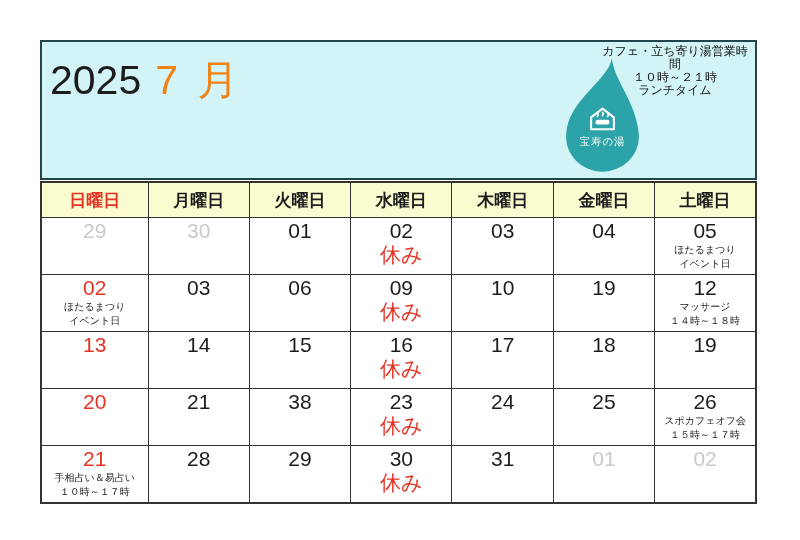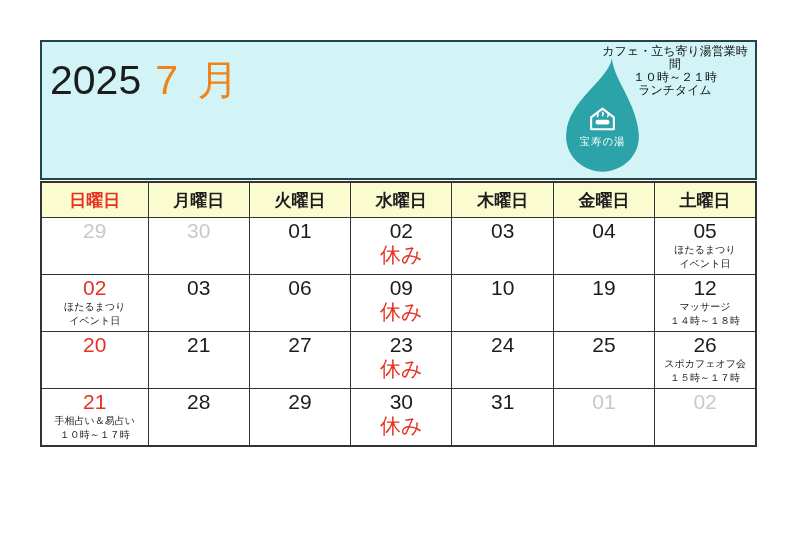--- a/index.html
+++ b/index.html
@@ -188,27 +188,51 @@
             <div class="date">19</div>
           </td>
           <td>
             <div class="date">12</div>
             <div class="note">マッサージ</div>
             <div class="note">１４時～１８時</div>
           </td>
         </tr>
         <tr>
           <td>
+            <div class="date sun">13</div>
+          </td>
+          <td>
+            <div class="date">14</div>
+          </td>
+          <td>
+            <div class="date">15</div>
+          </td>
+          <td>
+            <div class="date">16</div>
+            <div class="closed">休み</div>
+          </td>
+          <td>
+            <div class="date">17</div>
+          </td>
+          <td>
+            <div class="date">18</div>
+          </td>
+          <td>
+            <div class="date">19</div>
+          </td>
+        </tr>
+        <tr>
+          <td>
             <div class="date sun">20</div>
           </td>
           <td>
             <div class="date">21</div>
           </td>
           <td>
-            <div class="date">27</div>
+            <div class="date">38</div>
           </td>
           <td>
             <div class="date">23</div>
             <div class="closed">休み</div>
           </td>
           <td>
             <div class="date">24</div>
           </td>
           <td>
             <div class="date">25</div>

